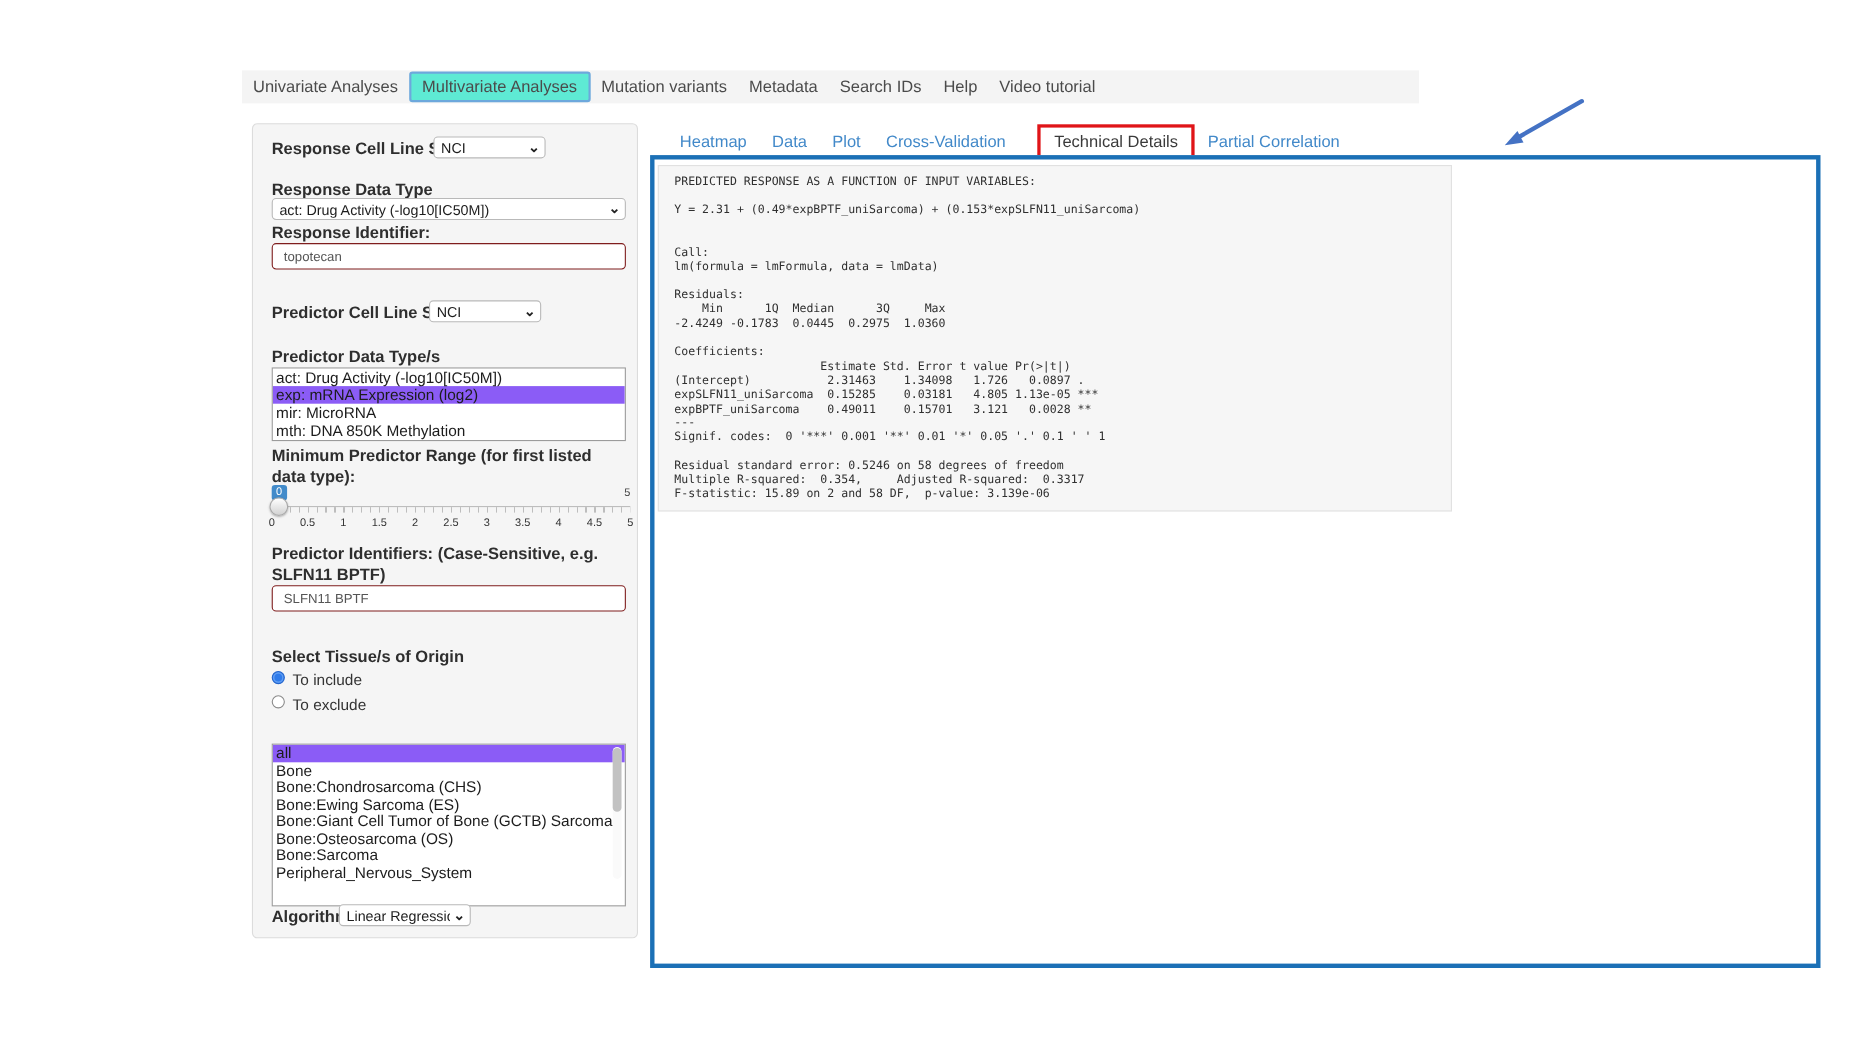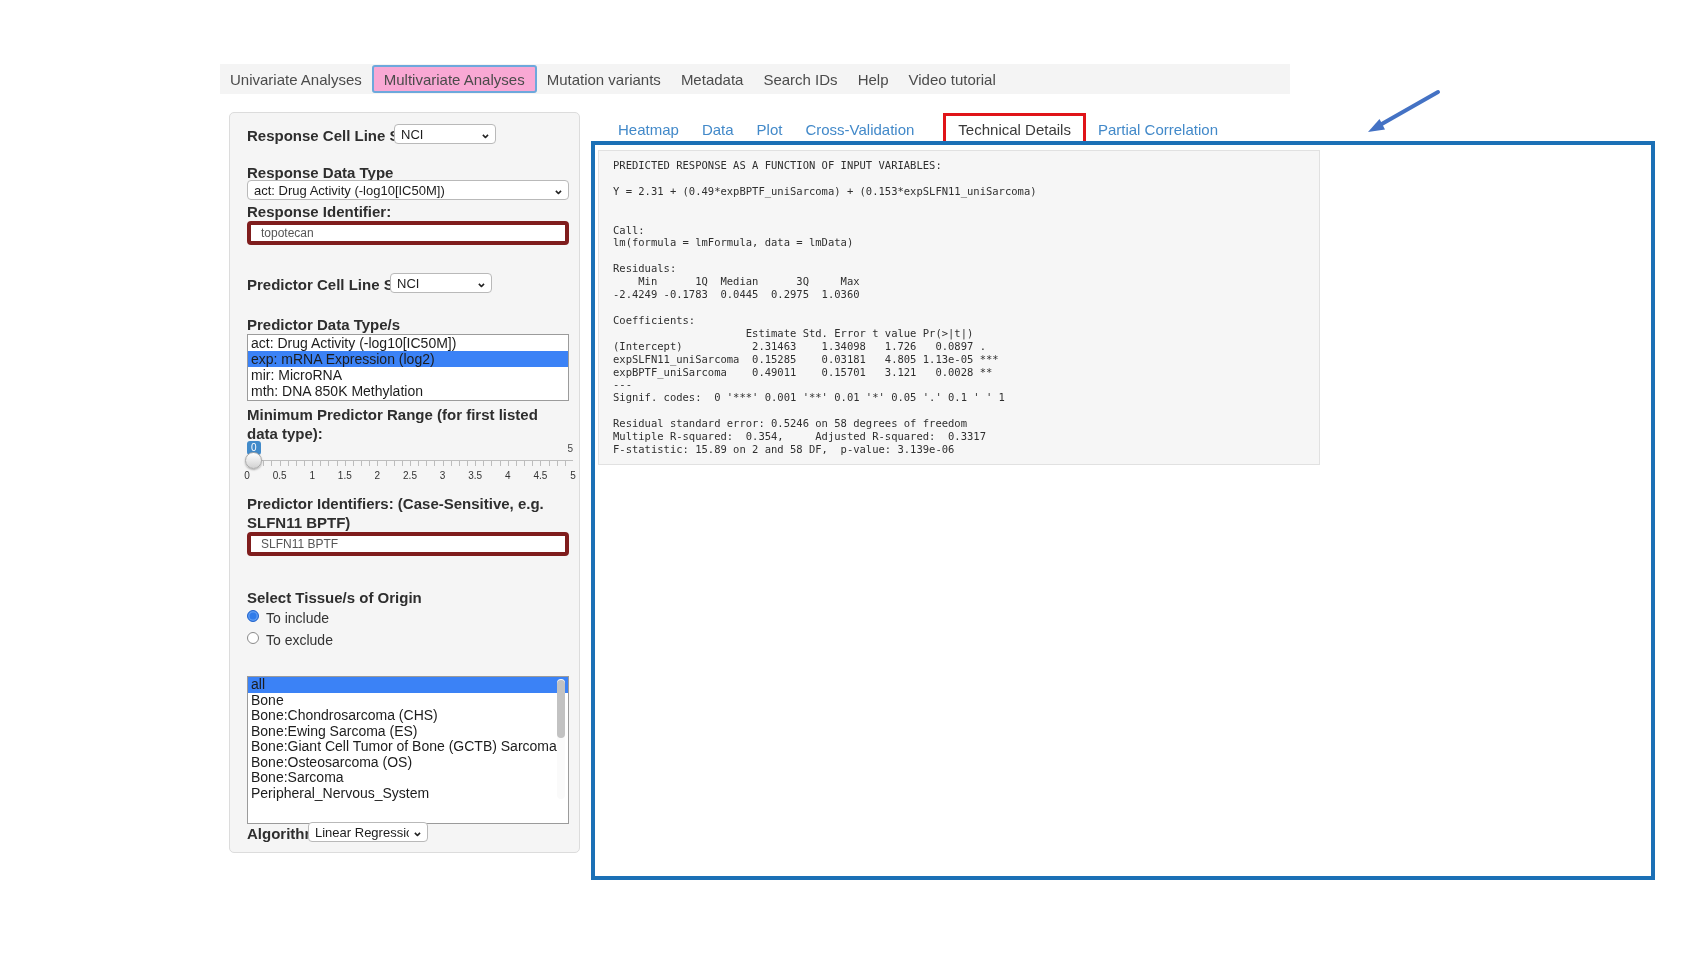--- a/index.html
+++ b/index.html
@@ -5,42 +5,42 @@
   * { margin:0; padding:0; box-sizing:border-box; }
   html,body { background:#fff; }
   body { font-family:"Liberation Sans", sans-serif; }
   #screen { position:relative; width:1700px; height:956px; background:#fff; overflow:hidden; }
 
   
   .nav-strip { position:absolute; left:220px; top:64px; width:1070px; height:30px;
     background:#f4f4f4; display:flex; align-items:center; }
   .nav-item { font-size:15px; color:#4b4b4b; padding:0 10px; white-space:nowrap; cursor:default;
     height:30px; display:flex; align-items:center; }
-  .nav-item.active { border:2px solid #6da8dc; background:#f9a8d4; border-radius:3px; height:28px; }
+  .nav-item.active { border:2px solid #6da8dc; background:#5eead4; border-radius:3px; height:28px; }
 
   
   .annotation { position:absolute; left:1268px; top:14px; width:420px;
     font-size:30px; line-height:39px; font-weight:bold; color:#1173cb; }
   .arrow-svg { position:absolute; left:1358px; top:86px; }
 
   
   .sidebar { position:absolute; left:229px; top:112px; width:351px; height:741px;
     background:#f5f5f5; border:1px solid #dcdcdc; border-radius:5px; }
   .sb-label { position:absolute; left:17px; font-size:15px; font-weight:bold; color:#2e2e2e; width:320px; }
   .select { position:absolute; background:#fff; border:1px solid #b9b9b9; border-radius:4px;
     height:20px; display:flex; align-items:center; padding:0 4px 0 6px; font-size:13px; color:#1d1d1d; }
   .select .select-val { flex:1; white-space:nowrap; overflow:hidden; }
   .select .chev { font-size:13px; color:#222; font-weight:bold; line-height:10px; margin-left:3px; }
   .txt { position:absolute; left:17px; width:322px; height:24px; background:#fff;
-    border:4px solid #7f1d1d; border-radius:4px; font-size:12px; color:#555; padding:0 10px;
+    border:1px solid #7f1d1d; border-radius:4px; font-size:12px; color:#555; padding:0 10px;
     font-family:"Liberation Sans", sans-serif; }
   .listbox { position:absolute; left:17px; width:322px; background:#fff; border:1px solid #9b9b9b;
     overflow:hidden; }
   .opt { font-size:14px; color:#1c1c1c; line-height:16px; padding:0 3px; white-space:nowrap; }
-  .opt.sel { background:#3b82f6; }
+  .opt.sel { background:#8b5cf6; }
   .radio-row { position:absolute; left:17px; display:flex; align-items:flex-start; gap:7px;
     font-size:14px; color:#333; }
   .radio { width:12px; height:12px; border-radius:50%; border:1px solid #8a8a8a; background:#fff; }
   .radio.on { background:#2f7bea; border-color:#2465cc; box-shadow:inset 0 0 0 1.5px #5e9cf3; }
   .scrollbar { position:absolute; right:3px; top:2px; width:8px; background:#fafafa; border-radius:4px; }
   .scroll-thumb { position:absolute; left:0; width:8px; background:#c2c2c2; border-radius:4px; }
 
   
   .slider { position:absolute; left:17px; width:326px; height:48px; }
   .sl-badge { position:absolute; left:0; top:0; background:#428bca; color:#fff; font-size:10px;

